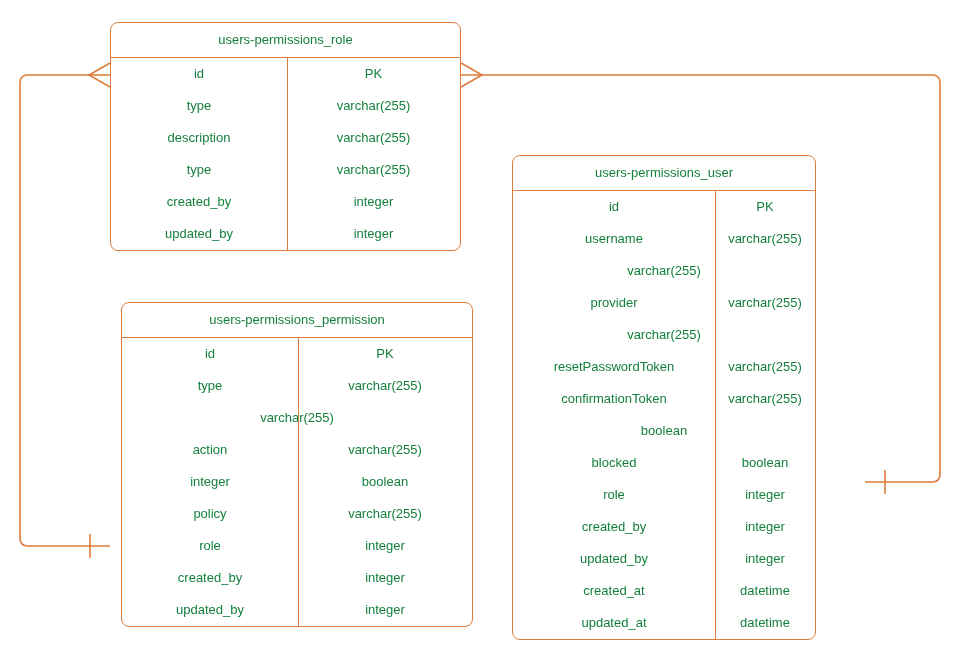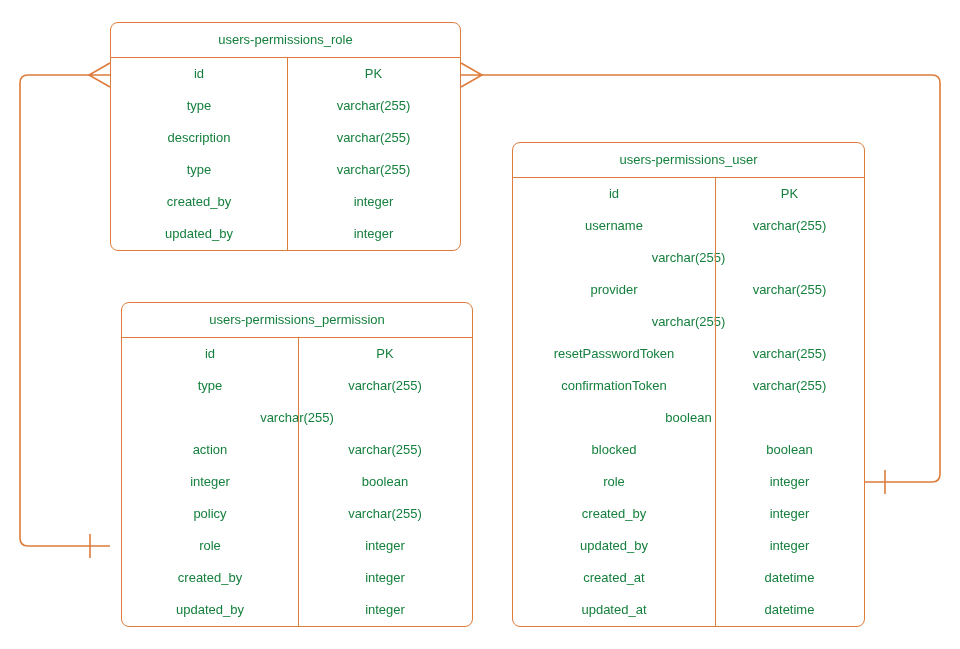--- a/index.html
+++ b/index.html
@@ -25,21 +25,21 @@
   .ctype{flex:1 1 auto;}
 
   #t-role{left:110px;top:22px;width:351px;}
   #t-role .cname{width:176px;}
   #t-role .col-divider{left:176px;}
 
   #t-perm{left:121px;top:302px;width:352px;}
   #t-perm .cname{width:176px;}
   #t-perm .col-divider{left:176px;}
 
-  #t-user{left:512px;top:142px;width:353px;}
+  #t-user{left:512px;top:155px;width:304px;}
   #t-user .cname{width:202px;}
   #t-user .col-divider{left:202px;}
 
   svg path{stroke:#DD7C3B;stroke-width:1.6;fill:none;}
 </style>
 </head>
 <body>
 
 <div class="canvas">
 

